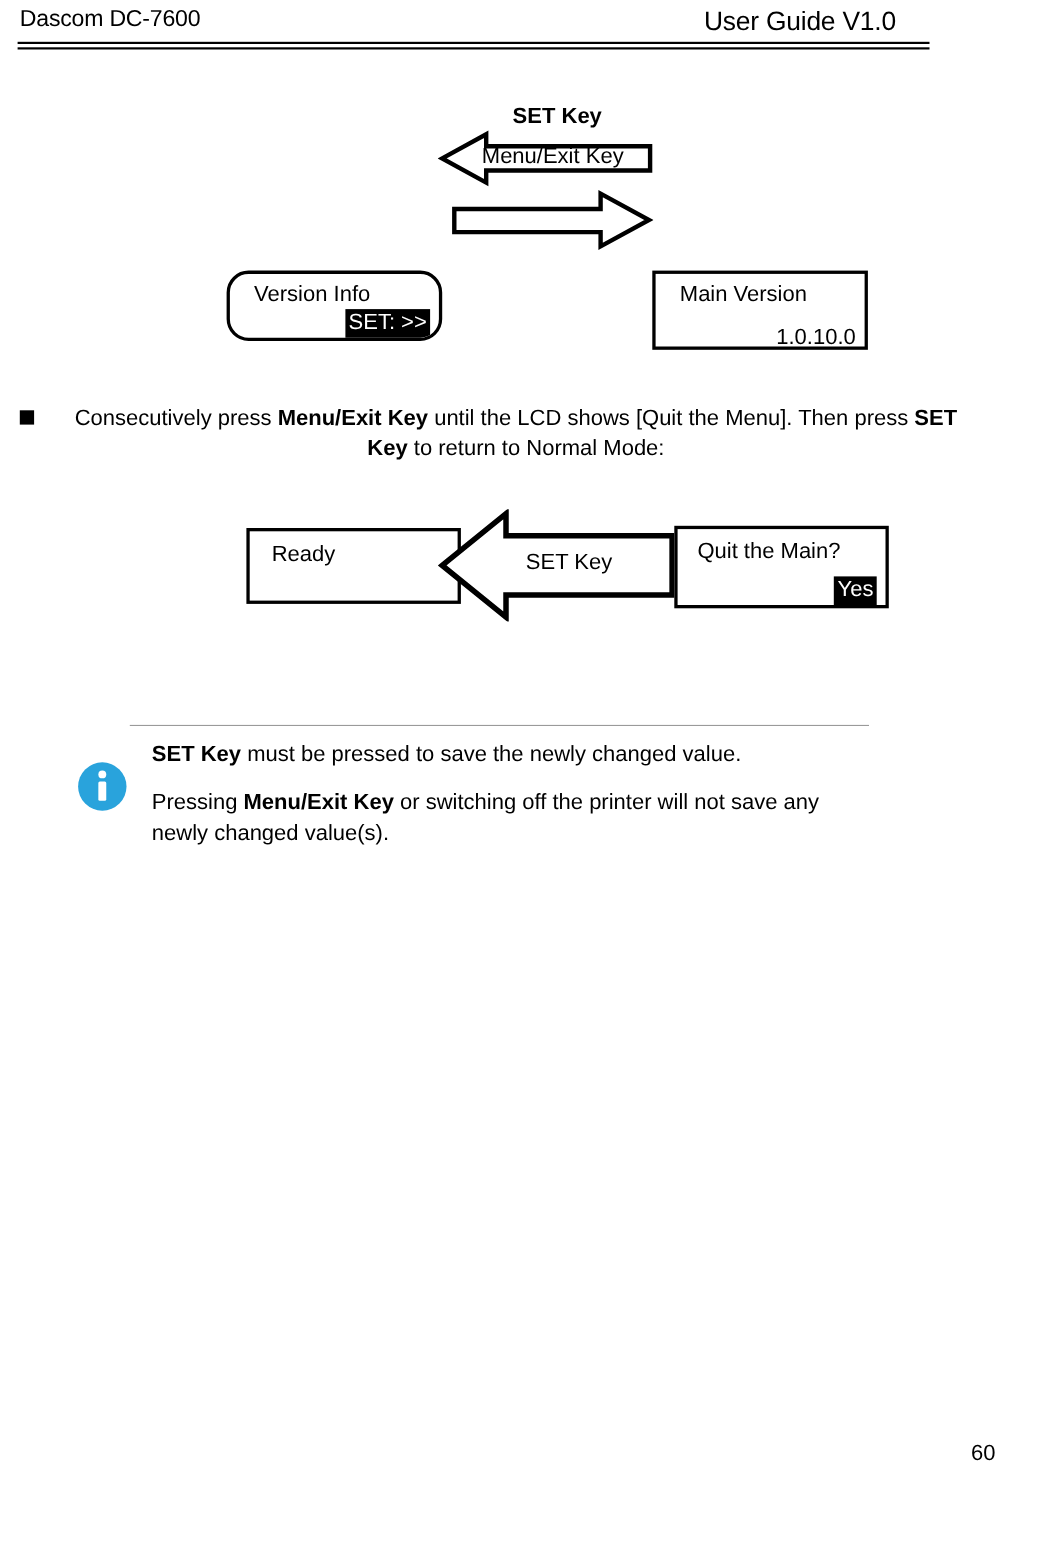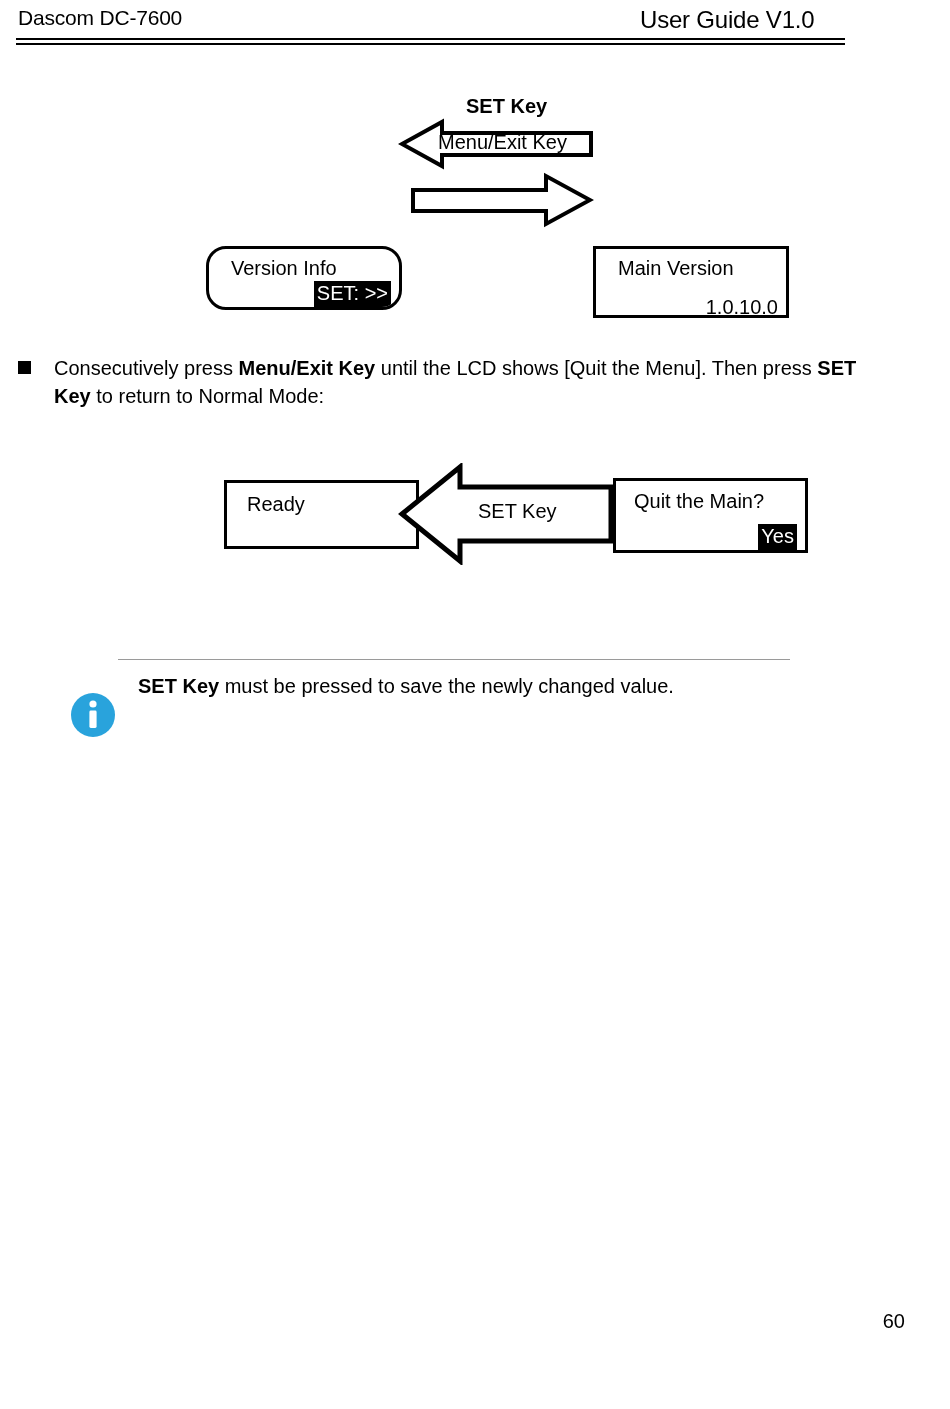--- a/index.html
+++ b/index.html
@@ -90,22 +90,23 @@
     text-align: center;
   }
   .arrow-label.bold {
     font-weight: bold;
   }
 
   
   .bullet-block {
     position: absolute;
     left: 18px;
-    top: 354px;
+    top: 366px;
     width: 880px;
+    text-align: center;
   }
   .bullet-mark {
     position: absolute;
     left: 0;
     top: 7px;
     width: 13px;
     height: 13px;
     background: #000;
   }
   .bullet-text {
@@ -228,16 +229,17 @@
   <div class="note-icon">
     <svg width="46" height="46" viewBox="0 0 46 46">
       <circle cx="23" cy="23" r="22" fill="#29A3DC"></circle>
       <circle cx="23" cy="12" r="3.6" fill="#ffffff"></circle>
       <rect x="19.4" y="18.5" width="7.2" height="17.5" rx="1.4" fill="#ffffff"></rect>
     </svg>
   </div>
 
   <div class="note-body">
     <p><b>SET Key</b><span> must be pressed to save the newly changed value.</span></p>
+    <p><span>Pressing </span><b>Menu/Exit Key</b><span> or switching off the printer will not save any newly changed value(s).</span></p>
   </div>
 </div>
 
 <div class="page-number">60</div>
 
 </body></html>

